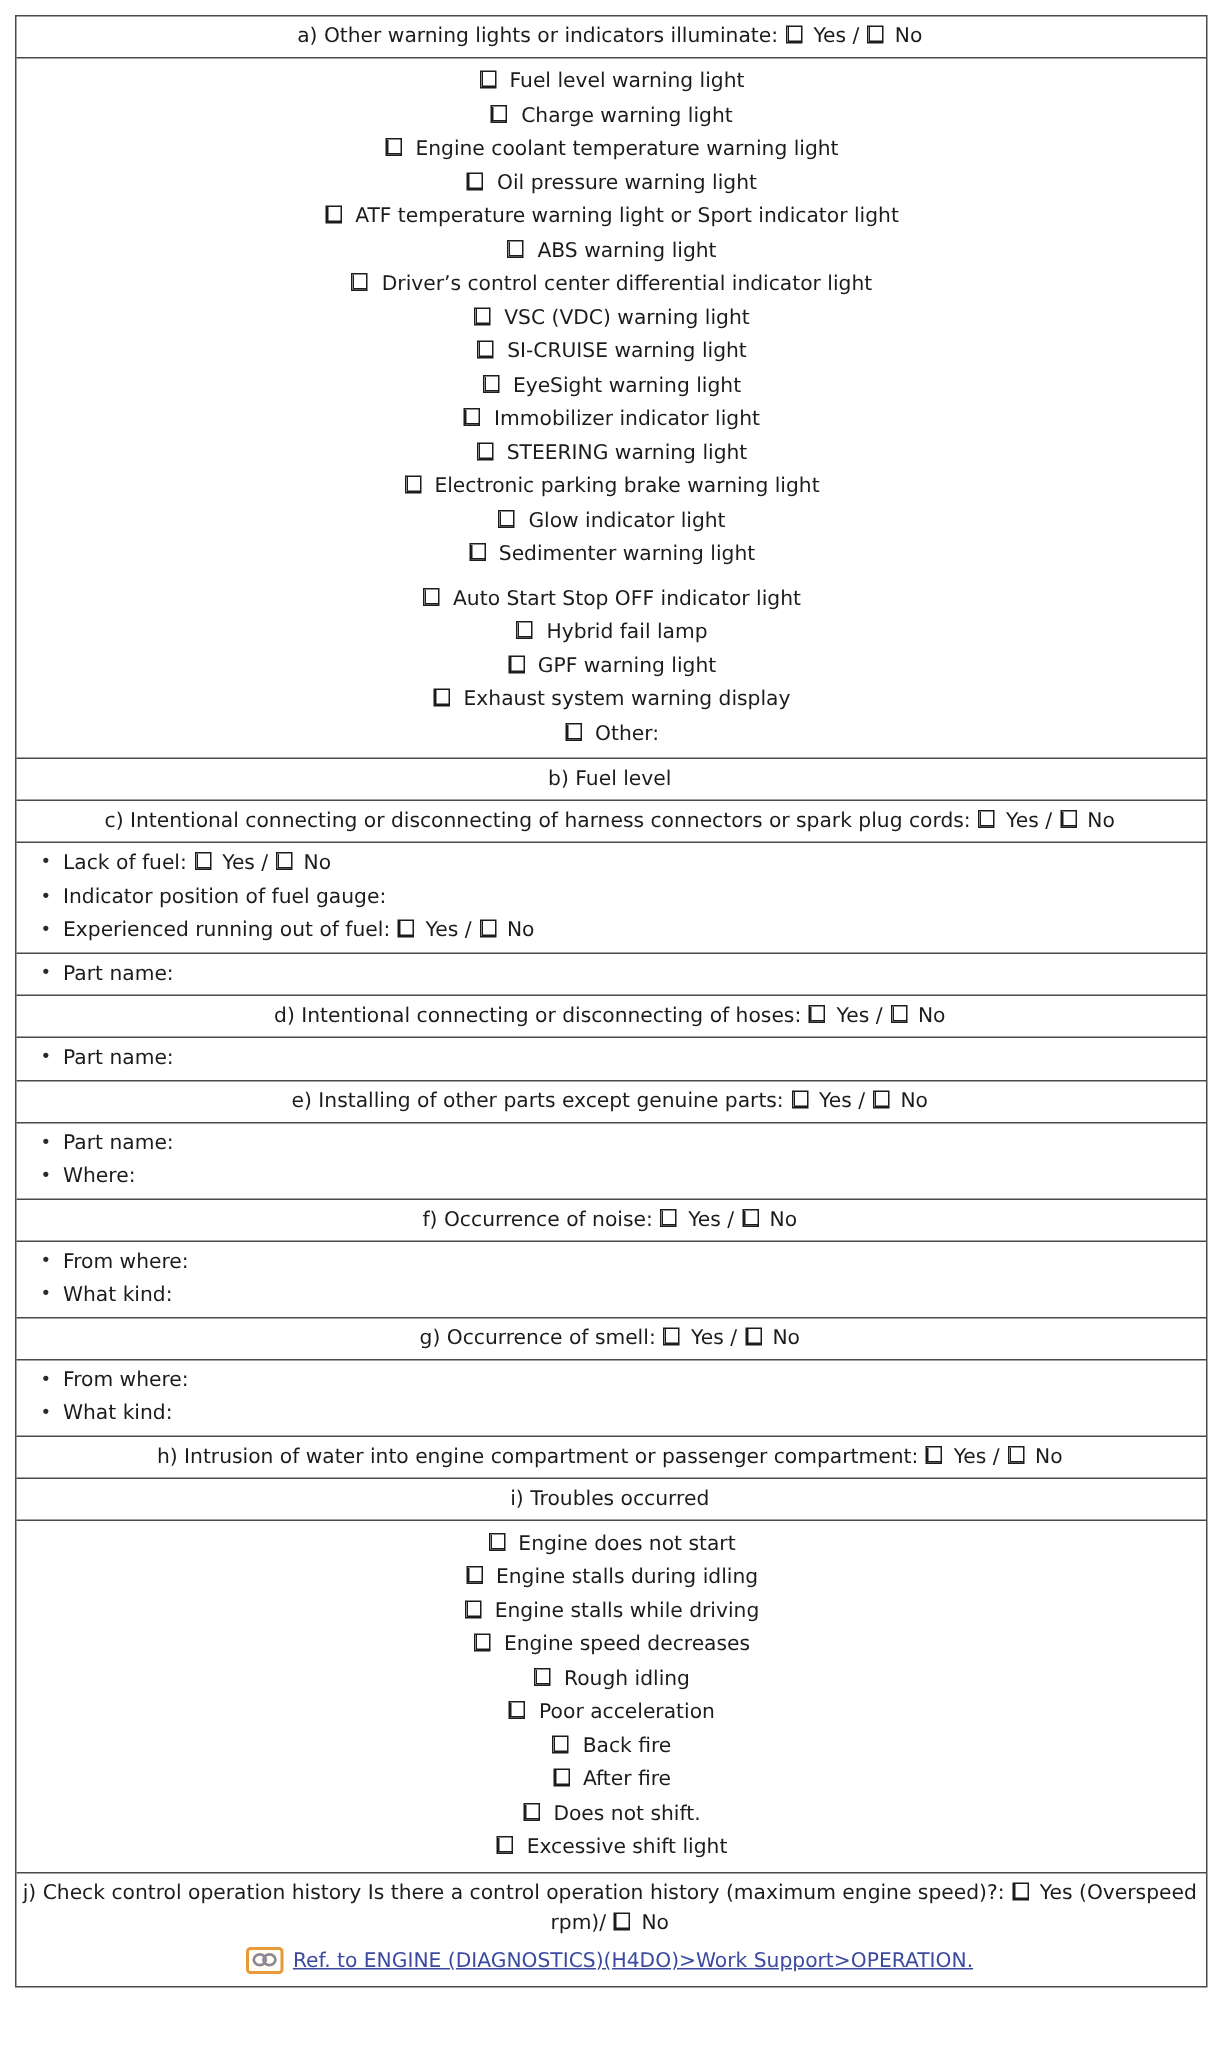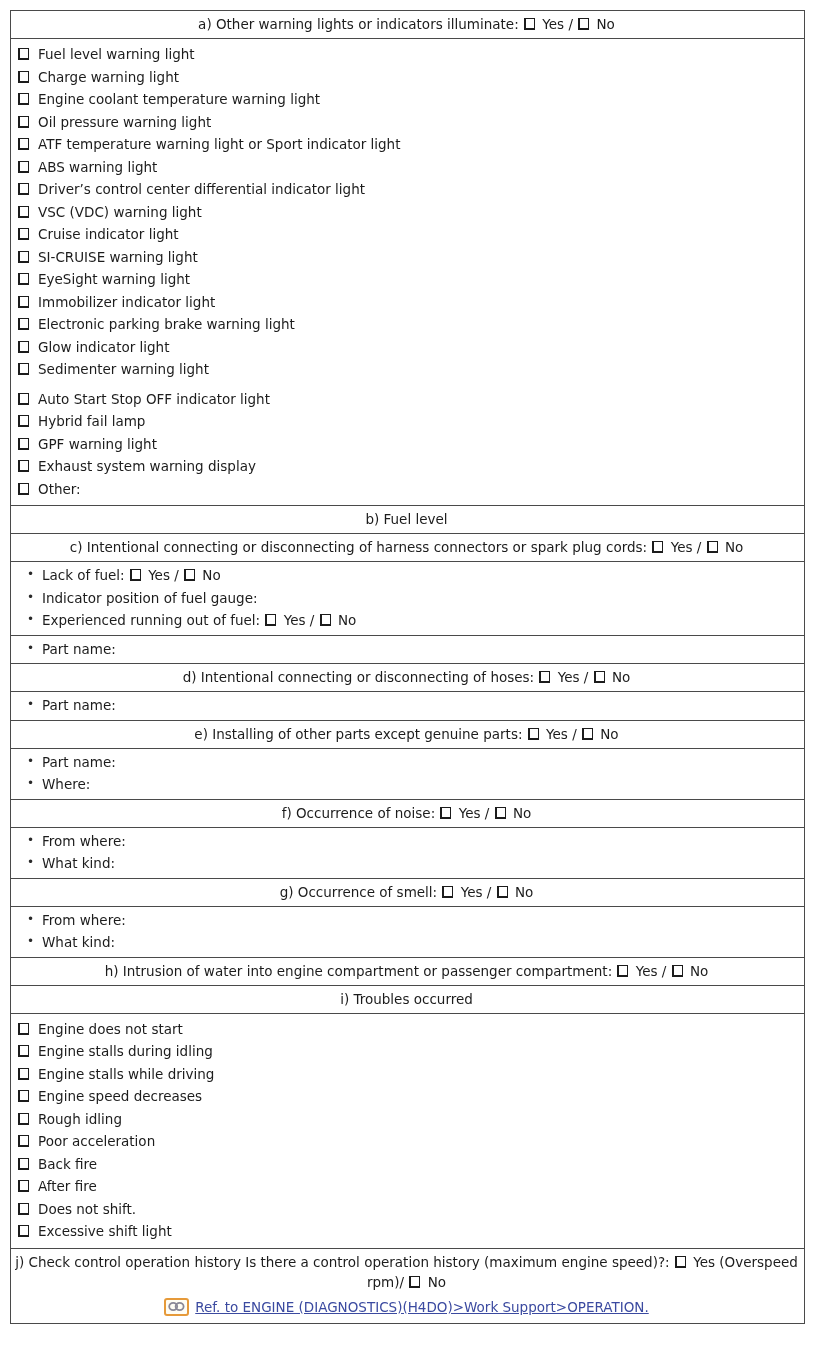--- a/index.html
+++ b/index.html
@@ -16,21 +16,21 @@
     font-size:13.5px;color:var(--text);
     -webkit-font-smoothing:antialiased;
   }
   .table{
     margin:10px 8px 0 10px;
     border:1px solid var(--border);
     background:#fff;
   }
   .row + .row{border-top:1px solid var(--border);}
   .row-header{padding:3px 6px 4px 4px;line-height:20px;text-align:center;}
-  .row-checklist{padding:4px 6px 5px 6px;}
+  .row-checklist{padding:4px 6px 5px 6px;text-align:center;}
   .citem{line-height:22.5px;white-space:nowrap;}
   .citem.gap{margin-top:7px;}
   .row-bullets{padding:2px 6px 3px 0;}
   .bitem{line-height:22.5px;padding-left:31px;position:relative;white-space:nowrap;}
   .bitem::before{
     content:"\2022";
     position:absolute;left:16px;top:-1px;
     font-size:12px;color:#2a2a2a;
   }
   
@@ -64,24 +64,24 @@
     </div>
     <div class="row row-checklist">
       <div class="citem"><span class="cb"></span><span>Fuel level warning light</span></div>
       <div class="citem"><span class="cb"></span><span>Charge warning light</span></div>
       <div class="citem"><span class="cb"></span><span>Engine coolant temperature warning light</span></div>
       <div class="citem"><span class="cb"></span><span>Oil pressure warning light</span></div>
       <div class="citem"><span class="cb"></span><span>ATF temperature warning light or Sport indicator light</span></div>
       <div class="citem"><span class="cb"></span><span>ABS warning light</span></div>
       <div class="citem"><span class="cb"></span><span>Driver’s control center differential indicator light</span></div>
       <div class="citem"><span class="cb"></span><span>VSC (VDC) warning light</span></div>
-      <div class="citem"><span class="cb"></span><span>Cruise indicator light</span></div>
       <div class="citem"><span class="cb"></span><span>SI-CRUISE warning light</span></div>
       <div class="citem"><span class="cb"></span><span>EyeSight warning light</span></div>
       <div class="citem"><span class="cb"></span><span>Immobilizer indicator light</span></div>
+      <div class="citem"><span class="cb"></span><span>STEERING warning light</span></div>
       <div class="citem"><span class="cb"></span><span>Electronic parking brake warning light</span></div>
       <div class="citem"><span class="cb"></span><span>Glow indicator light</span></div>
       <div class="citem"><span class="cb"></span><span>Sedimenter warning light</span></div>
       <div class="citem gap"><span class="cb"></span><span>Auto Start Stop OFF indicator light</span></div>
       <div class="citem"><span class="cb"></span><span>Hybrid fail lamp</span></div>
       <div class="citem"><span class="cb"></span><span>GPF warning light</span></div>
       <div class="citem"><span class="cb"></span><span>Exhaust system warning display</span></div>
       <div class="citem"><span class="cb"></span><span>Other:</span></div>
     </div>
     <div class="row row-header">

